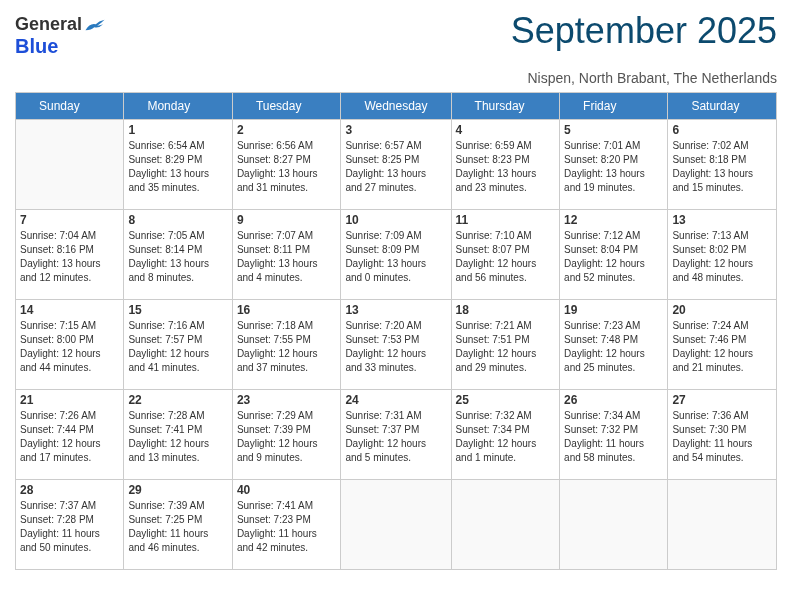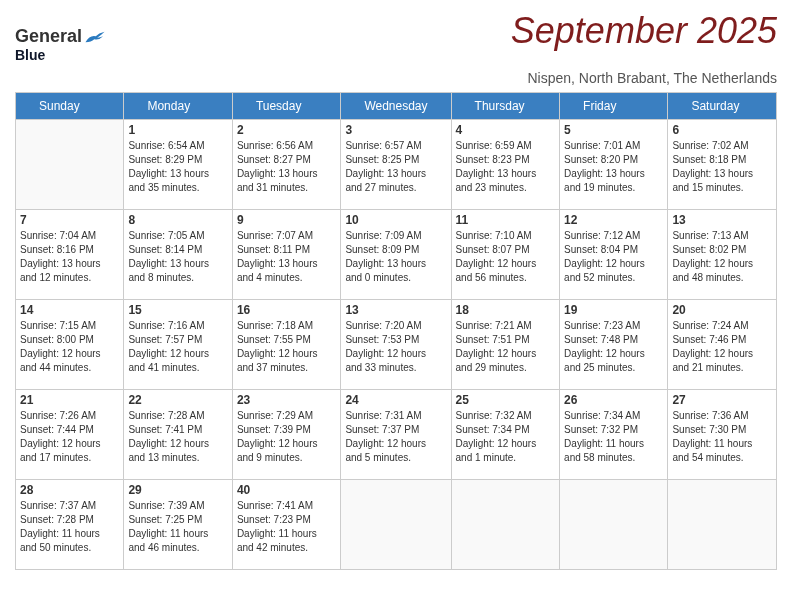--- a/index.html
+++ b/index.html
@@ -13,49 +13,48 @@
     .header {
       display: flex;
       align-items: flex-start;
       justify-content: space-between;
       margin-bottom: 6px;
     }
     .logo {
       display: flex;
       flex-direction: column;
       align-items: flex-start;
-      margin-top: 16px;
+      margin-top: 4px;
     }
     .logo-text {
       display: flex;
       align-items: center;
     }
     .logo-general {
       font-size: 18px;
       font-weight: bold;
       color: #333;
     }
     .logo-blue {
-      font-size: 14px;
+      font-size: 20px;
       font-weight: bold;
-      color: #0f172a;
+      color: #1d4ed8;
     }
     .logo-bird {
       width: 22px;
       height: 18px;
       margin-left: 2px;
     }
     .title-block {
       text-align: right;
     }
     .month-title {
       font-size: 36px;
-      color: #7f1d1d;
+      color: #0c4a6e;
       font-weight: normal;
-      font-style: italic;
     }
     .subtitle {
       font-size: 14px;
       color: #555;
       margin-top: 18px;
     }
     .calendar {
       width: 100%;
       border-collapse: collapse;
       font-size: 10.5px;

